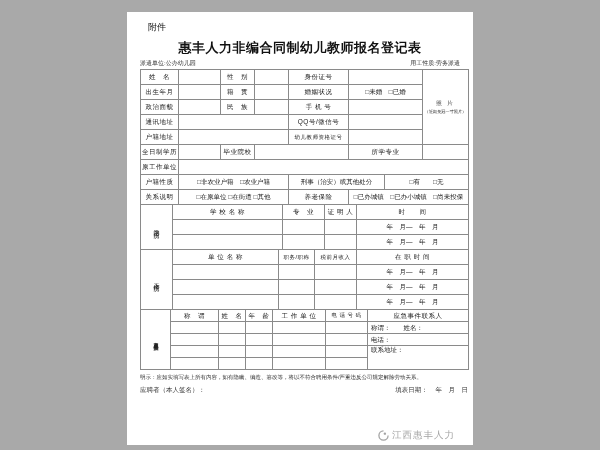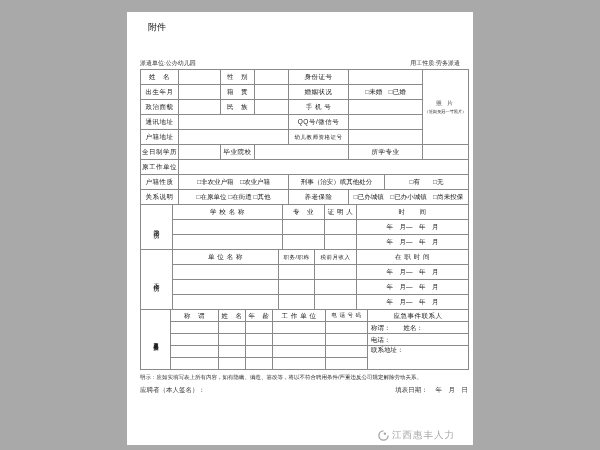--- a/index.html
+++ b/index.html
@@ -40,20 +40,21 @@
   .watermark{
     position:absolute;right:18px;bottom:3px;display:flex;align-items:center;gap:3px;
     color:#a3a3a3;font-size:9.5px;letter-spacing:1px;
   }
 </style>
 </head>
 <body>
 
 <div class="page">
   <div class="attachment">附件</div>
+  <div class="title">惠丰人力非编合同制幼儿教师报名登记表</div>
   <div class="subline">
     <span>派遣单位:公办幼儿园</span>
     <span>用工性质:劳务派遣</span>
   </div>
 
   <div class="form-wrap">
 
     <table class="tbl">
       <colgroup>
           <col style="width:38px">

